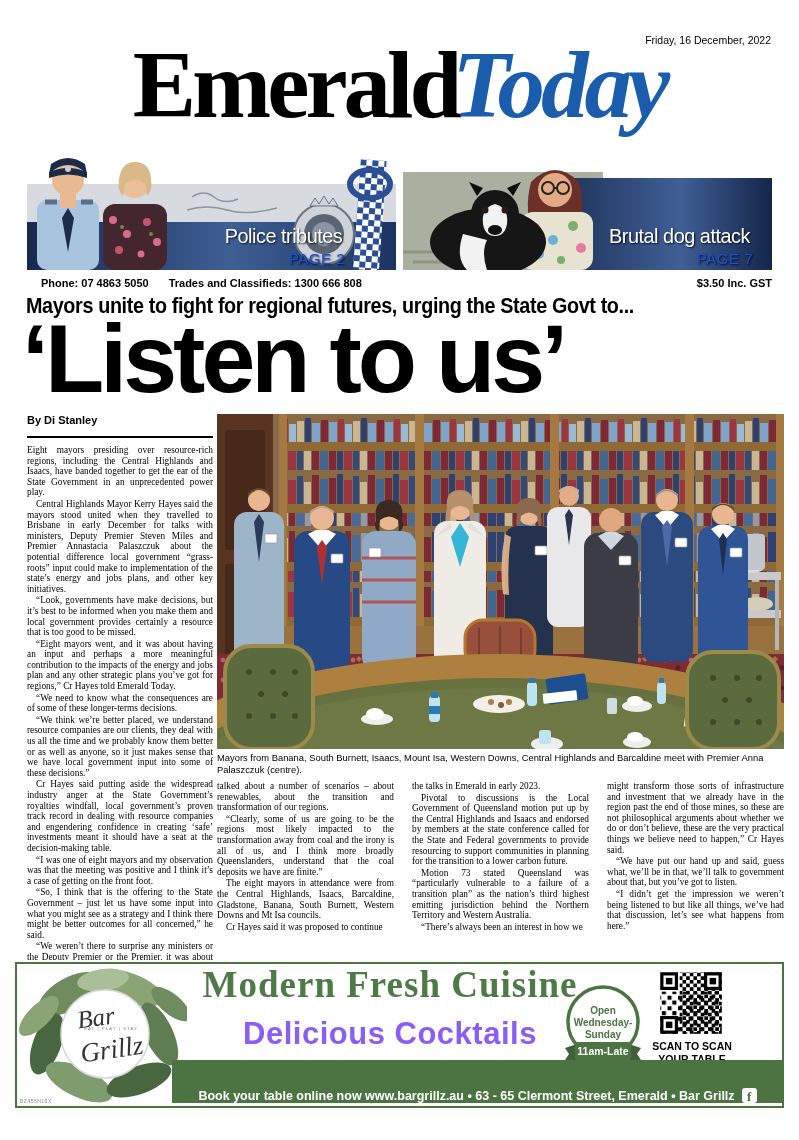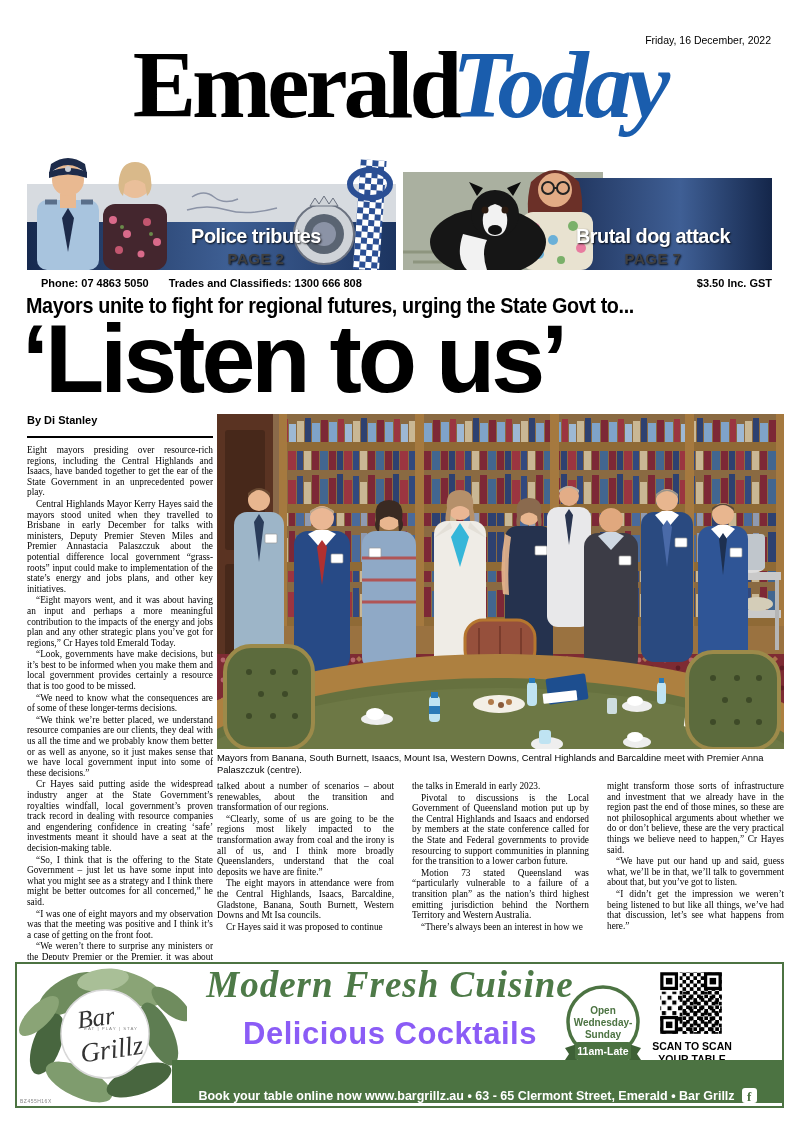--- a/index.html
+++ b/index.html
@@ -10,26 +10,26 @@
   .date-line{position:absolute;top:34px;right:28px;font-size:10.5px;}
 
   .masthead{position:absolute;top:40px;left:0;width:100%;text-align:center;
             font-family:"Liberation Serif",serif;font-weight:bold;font-size:95px;
             line-height:.95;letter-spacing:-4px;white-space:nowrap;}
   .masthead .m2{font-style:italic;margin-left:-6px;}
 
   .teasers{position:absolute;top:142px;left:27px;width:745px;height:128px;display:flex;gap:7px;}
   .teaser{flex:1;position:relative;overflow:hidden;background:#fff;}
   .teaser svg{position:absolute;inset:0;width:100%;height:100%;}
-  .teaser-label{position:absolute;text-align:center;color:#fff;font-weight:bold;
+  .teaser-label{position:absolute;text-align:right;color:#fff;font-weight:normal;
                 text-shadow:1px 1px 2px rgba(0,0,0,.85);line-height:1;}
   .t1 .teaser-label{left:140px;width:178px;top:84px;}
   .t2 .teaser-label{left:150px;width:200px;top:84px;}
   .teaser-title{font-size:20.5px;letter-spacing:-.5px;transform:scaleX(.97);}
-  .teaser-page{font-size:15px;color:#404040;margin-top:4px;letter-spacing:.5px;}
+  .teaser-page{font-size:15px;color:#1d4ed8;margin-top:4px;letter-spacing:.5px;}
 
   .info-bar{position:absolute;top:277px;left:27px;width:745px;display:flex;
             justify-content:space-between;font-size:11px;font-weight:bold;padding-left:14px;}
   .info-left span{margin-right:20px;}
 
   .kicker{position:absolute;top:294px;left:26px;font-size:21.5px;font-weight:bold;
           letter-spacing:-.4px;transform:scaleX(.92);transform-origin:left;white-space:nowrap;}
 
   .headline{position:absolute;top:313px;left:22px;width:770px;font-size:97px;font-weight:bold;
             letter-spacing:-4px;line-height:.95;white-space:nowrap;}
@@ -45,21 +45,21 @@
   .photo svg{display:block;width:100%;height:100%;}
   .caption{position:absolute;top:752px;left:217px;width:567px;font-size:9.4px;line-height:1.3;}
 
   .cols{position:absolute;top:781px;left:217px;width:567px;height:178px;display:flex;gap:18px;overflow:hidden;}
   .cols .col{flex:1;overflow:hidden;}
 
   .ad{position:absolute;top:962px;left:15px;width:769px;height:146px;background:#fff;
       border:2.5px solid #4c7342;}
   .ad-leaves{position:absolute;left:2px;top:0px;width:168px;height:140px;}
   .ad-center{position:absolute;left:168px;top:2px;width:410px;text-align:center;}
-  .ad-script{font-family:"Liberation Serif",serif;font-style:italic;font-weight:bold;
+  .ad-script{font-family:"Liberation Serif",serif;font-weight:bold;
              font-size:37px;color:#4e7a48;letter-spacing:1px;white-space:nowrap;line-height:1.05;}
   .ad-main{font-size:31px;font-weight:bold;color:#8b5cf6;letter-spacing:.5px;line-height:1.05;margin-top:13px;}
   .ad-open{font-size:12px;font-weight:bold;color:#3e6c3e;letter-spacing:1.5px;margin-top:8px;}
   .ad-badge{position:absolute;left:540px;top:18px;width:92px;height:96px;}
   .ad-qr{position:absolute;left:640px;top:5px;width:68px;height:68px;}
   .ad-qr svg{width:100%;height:100%;display:block;}
   .ad-qr-caption{position:absolute;left:612px;top:76px;width:126px;text-align:center;
                  font-weight:bold;font-size:10.5px;line-height:1.25;}
   .ad-bar{position:absolute;left:155px;right:-1px;bottom:3px;height:43px;background:#4c7342;
           color:#fff;display:flex;align-items:flex-end;justify-content:center;
@@ -199,27 +199,27 @@
   </div>
 
   <div class="kicker">Mayors unite to fight for regional futures, urging the State Govt to...</div>
   <h1 class="headline" style="margin:0;font-weight:bold;">‘Listen to us’</h1>
 
   <div class="col1">
     <div class="byline">By Di Stanley</div>
     <div class="body">
         <p>Eight mayors presiding over resource-rich regions, including the Central Highlands and Isaacs, have banded together to get the ear of the State Government in an unprecedented power play.</p>
         <p>Central Highlands Mayor Kerry Hayes said the mayors stood united when they travelled to Brisbane in early December for talks with ministers, Deputy Premier Steven Miles and Premier Annastacia Palaszczuk about the potential difference local government “grass-roots” input could make to implementation of the state’s energy and jobs plans, and other key initiatives.</p>
+        <p>“Look, governments have make decisions, but it’s best to be informed when you make them and local government provides certainly a resource that is too good to be missed.</p>
         <p>“Eight mayors went, and it was about having an input and perhaps a more meaningful contribution to the impacts of the energy and jobs plan and any other strategic plans you’ve got for regions,” Cr Hayes told Emerald Today.</p>
-        <p>“Look, governments have make decisions, but it’s best to be informed when you make them and local government provides certainly a resource that is too good to be missed.</p>
         <p>“We need to know what the consequences are of some of these longer-terms decisions.</p>
         <p>“We think we’re better placed, we understand resource companies are our clients, they deal with us all the time and we probably know them better or as well as anyone, so it just makes sense that we have local government input into some of these decisions.”</p>
         <p>Cr Hayes said putting aside the widespread industry anger at the State Government’s royalties windfall, local government’s proven track record in dealing with resource companies and engendering confidence in creating ‘safe’ investments meant it should have a seat at the decision-making table.</p>
+        <p>“I was one of eight mayors and my observation was that the meeting was positive and I think it’s a case of getting on the front foot.</p>
         <p>“So, I think that is the offering to the State Government – just let us have some input into what you might see as a strategy and I think there might be better outcomes for all concerned,” he said.</p>
-        <p>“I was one of eight mayors and my observation was that the meeting was positive and I think it’s a case of getting on the front foot.</p>
         <p>“We weren’t there to surprise any ministers or the Deputy Premier or the Premier, it was about providing an advocacy document that</p>
       </div>
   </div>
 
   <div class="photo">
     <svg viewBox="0 0 567 335" preserveAspectRatio="none">
       <defs>
         <pattern id="bksA" width="56" height="56" patternUnits="userSpaceOnUse">
           <rect width="56" height="56" fill="#8a6a42"></rect>
           <rect x="0" y="8" width="7" height="48" fill="#7d2836"></rect>

